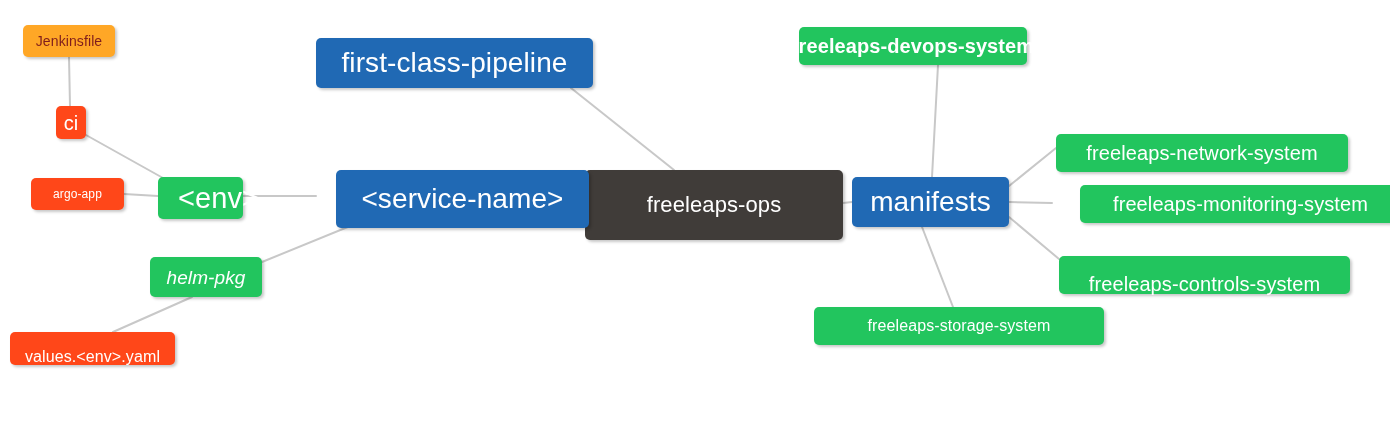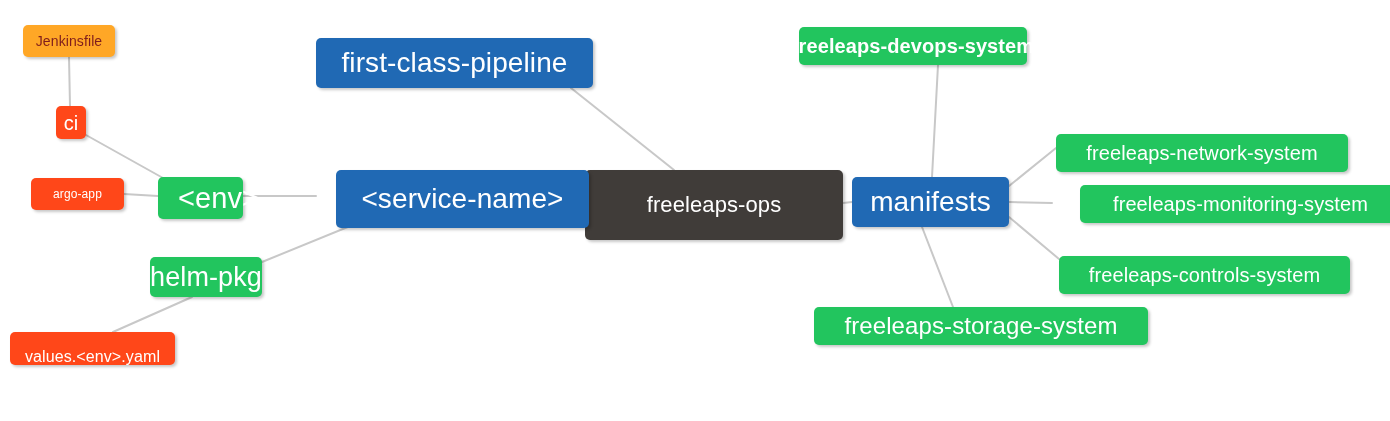--- a/index.html
+++ b/index.html
@@ -74,21 +74,21 @@
       </div>
       <div class="node" style="left: 316px; top: 170px; width: 253px; height: 58px; background: rgb(32, 105, 180); font-size: 28px; color: rgb(255, 255, 255); margin-left: 20px;">
         <span class="node-label">&lt;service-name&gt;</span>
       </div>
       <div class="node" style="left: 852px; top: 177px; width: 157px; height: 50px; background: rgb(32, 105, 180); font-size: 28px; color: rgb(255, 255, 255);">
         <span class="node-label">manifests</span>
       </div>
       <div class="node" style="left: 158px; top: 177px; width: 85px; height: 42px; background: rgb(34, 197, 94); font-size: 29px; color: rgb(255, 255, 255); padding-left: 36px;">
         <span class="node-label">&lt;env&gt;</span>
       </div>
-      <div class="node" style="left: 150px; top: 257px; width: 112px; height: 40px; background: rgb(34, 197, 94); font-size: 27px; color: rgb(255, 255, 255);">
+      <div class="node" style="left: 150px; top: 257px; width: 112px; height: 40px; background: rgb(34, 197, 94); font-size: 19px; color: rgb(255, 255, 255); font-style: italic;">
         <span class="node-label">helm-pkg</span>
       </div>
       <div class="node" style="left: 23px; top: 25px; width: 92px; height: 32px; background: rgb(255, 167, 38); font-size: 14px; color: #7f1d1d;">
         <span class="node-label">Jenkinsfile</span>
       </div>
       <div class="node" style="left: 56px; top: 106px; width: 30px; height: 33px; background: rgb(255, 71, 25); font-size: 20px; color: rgb(255, 255, 255);">
         <span class="node-label">ci</span>
       </div>
       <div class="node" style="left: 31px; top: 178px; width: 93px; height: 32px; background: rgb(255, 71, 25); font-size: 12px; color: rgb(255, 255, 255);">
         <span class="node-label">argo-app</span>
@@ -98,20 +98,20 @@
       </div>
       <div class="node" style="left: 799px; top: 27px; width: 228px; height: 38px; background: rgb(34, 197, 94); font-size: 20px; color: rgb(255, 255, 255); font-weight: bold;">
         <span class="node-label">freeleaps-devops-system</span>
       </div>
       <div class="node" style="left: 1056px; top: 110px; width: 292px; height: 38px; background: rgb(34, 197, 94); font-size: 20px; color: rgb(255, 255, 255); margin-top: 24px;">
         <span class="node-label">freeleaps-network-system</span>
       </div>
       <div class="node" style="left: 1052px; top: 185px; width: 321px; height: 38px; background: rgb(34, 197, 94); font-size: 20px; color: rgb(255, 255, 255); margin-left: 28px;">
         <span class="node-label">freeleaps-monitoring-system</span>
       </div>
-      <div class="node" style="left: 1059px; top: 256px; width: 291px; height: 38px; background: rgb(34, 197, 94); font-size: 20px; color: rgb(255, 255, 255);">
+      <div class="node" style="left: 1059px; top: 256px; width: 291px; height: 38px; background: rgb(34, 197, 94); font-size: 20px; color: rgb(255, 255, 255); align-items: flex-end;">
         <span class="node-label">freeleaps-controls-system</span>
       </div>
-      <div class="node" style="left: 814px; top: 307px; width: 334px; height: 38px; background: rgb(34, 197, 94); font-size: 24px; color: rgb(255, 255, 255);">
+      <div class="node" style="left: 814px; top: 307px; width: 290px; height: 38px; background: rgb(34, 197, 94); font-size: 16px; color: rgb(255, 255, 255);">
         <span class="node-label">freeleaps-storage-system</span>
       </div>
     </div>
 </div>
 
 </body></html>

